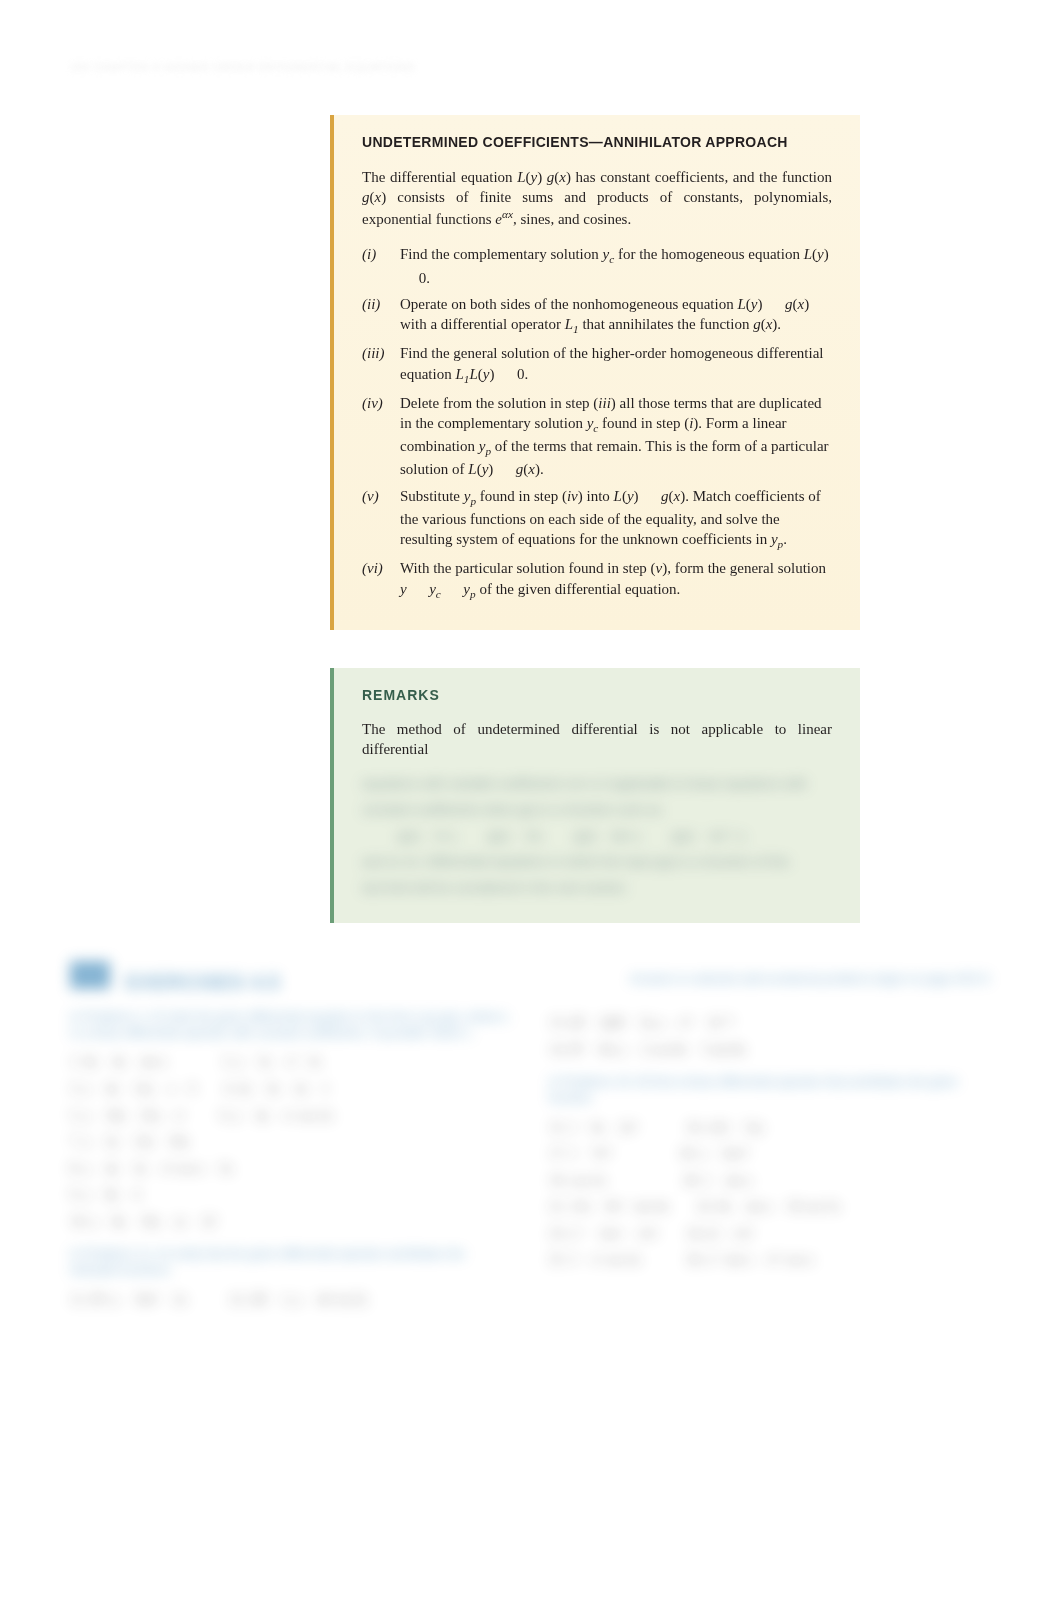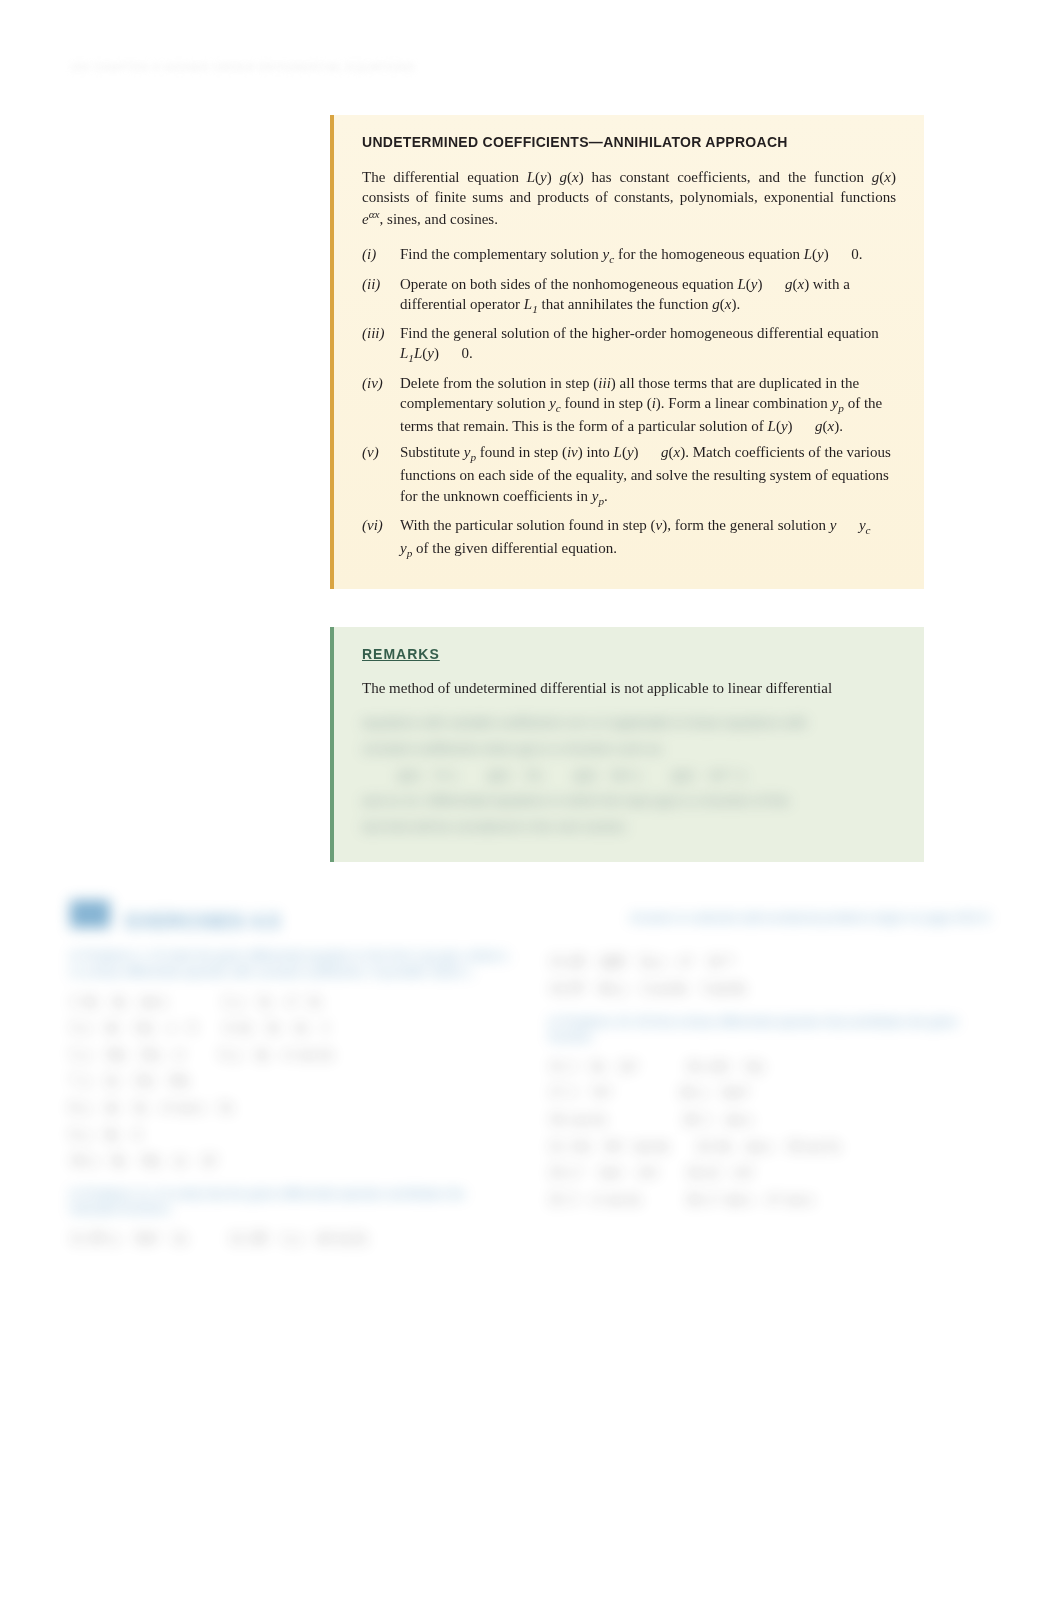--- a/index.html
+++ b/index.html
@@ -20,21 +20,21 @@
     font-size: 11px;
     letter-spacing: 0.5px;
     color: #e2e2e2;
     font-family: Arial, Helvetica, sans-serif;
     margin-bottom: 40px;
     filter: blur(3px);
     opacity: 0.6;
   }
   .content-col {
     margin-left: 260px;
-    width: 594px;
+    width: 530px;
   }
   .box {
     position: relative;
     padding: 18px 28px 22px 28px;
     margin-bottom: 38px;
   }
   .box-yellow {
     background: linear-gradient(to bottom, #fdf6e3 0%, #fcf3db 100%);
     border-left: 4px solid #d9a441;
   }
@@ -45,21 +45,20 @@
   .box-title {
     font-family: Arial, Helvetica, sans-serif;
     font-weight: bold;
     font-size: 14px;
     letter-spacing: 0.3px;
     margin-bottom: 14px;
   }
   .box-green .box-title {
     color: #355e4c;
     letter-spacing: 1px;
-    text-decoration: underline;
   }
   .lead {
     text-align: justify;
   }
   ol.roman {
     list-style: none;
     padding: 0;
     margin: 0;
   }
   ol.roman > li {

